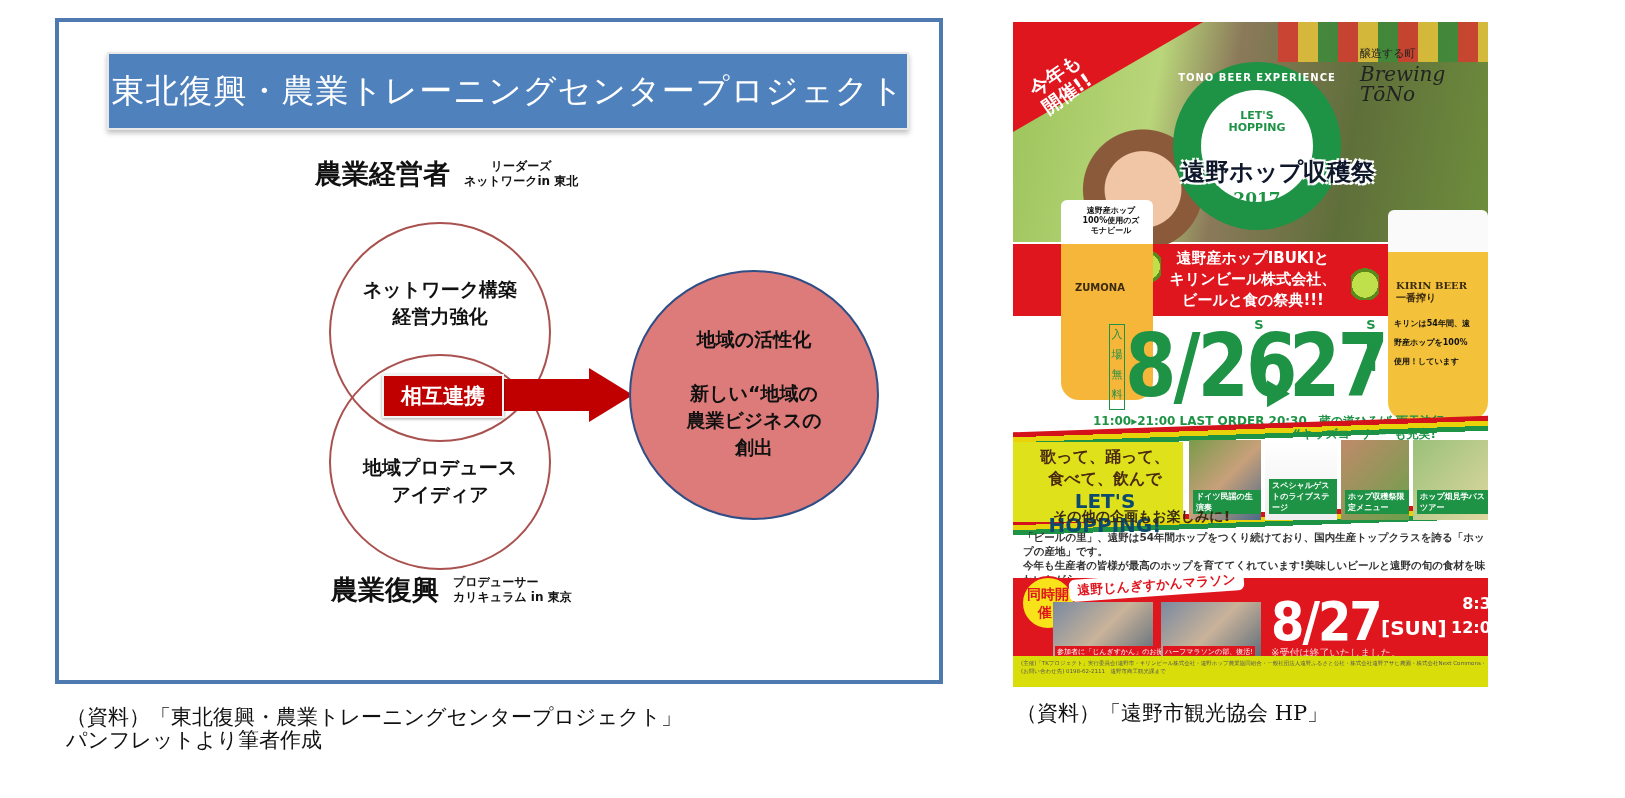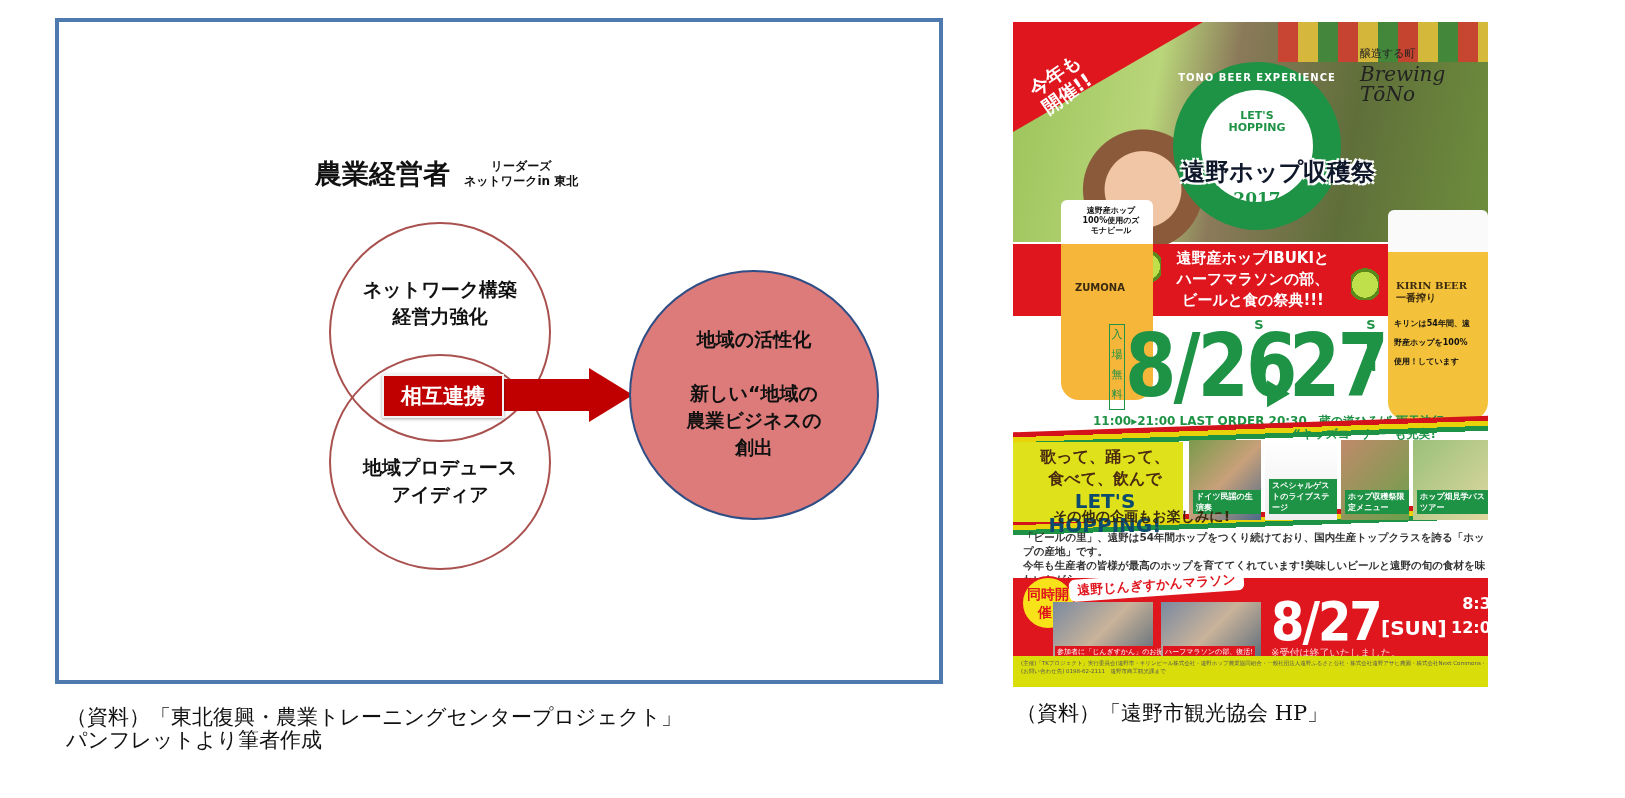--- a/index.html
+++ b/index.html
@@ -80,20 +80,23 @@
   .m-dow { position:absolute; left:368px; top:594px; color:#fff; font-weight:bold; font-size:20px; }
   .m-time { position:absolute; left:438px; top:570px; color:#fff; font-weight:bold; font-size:16px; line-height:24px; text-align:right; }
   .m-note { position:absolute; left:258px; top:624px; color:#ffd0d0; font-size:10px; }
   .footer { position:absolute; left:0; top:634px; width:475px; height:31px; background:#d9de0a; }
   .footer-text { position:absolute; left:8px; top:3px; width:465px; font-size:5.5px; line-height:8px; color:#555; overflow:hidden; white-space:nowrap; }
 </style>
 </head>
 <body>
 
 <div class="fig-left">
+  <div class="title-banner">
+    <span>東北復興・農業トレーニングセンタープロジェクト</span>
+  </div>
 
   <div class="label-group" style="left:256px; top:134px;text-align:center;">
     <span class="label-main">農業経営者</span>
     <span class="label-sub">
       <span>リーダーズ</span><br>
       <span>ネットワークin 東北</span>
     </span>
   </div>
 
   <div class="circle" style="left:270px; top:200px; width:222px; height:220px;">
@@ -118,20 +121,27 @@
 
   <div class="big-circle">
     <div class="circle-text" style="top:54px;">
       <span>地域の活性化</span><br><br>
       <span>新しい“地域の</span><br>
       <span>農業ビジネスの</span><br>
       <span>創出</span>
     </div>
   </div>
 
+  <div class="label-group" style="left:272px; top:550px;">
+    <span class="label-main">農業復興</span>
+    <span class="label-sub">
+      <span>プロデューサー</span><br>
+      <span>カリキュラム in 東京</span>
+    </span>
+  </div>
 </div>
 
 <div class="caption" style="left:66px; top:706px;">
   <span>（資料）「東北復興・農業トレーニングセンタープロジェクト」</span><br>
   <span>パンフレットより筆者作成</span>
 </div>
 
 <div class="poster">
   <div class="photo-top"></div>
   <div class="photo-tent"></div>
@@ -157,21 +167,21 @@
     </div>
     <div class="logo-title">遠野ホップ収穫祭</div>
     <div class="logo-year">2017</div>
   </div>
 
   <div class="red-band"></div>
   <div class="hop-icon" style="left:120px; top:226px;"></div>
   <div class="hop-icon" style="left:338px; top:244px;"></div>
   <div class="red-band-text">
     <span>遠野産ホップIBUKIと</span><br>
-    <span>ハーフマラソンの部、</span><br>
+    <span>キリンビール株式会社、</span><br>
     <span>ビールと食の祭典!!!</span>
   </div>
 
   <div class="beer-left">
     <div class="beer-note">遠野産ホップ100%使用のズモナビール</div>
     <div class="beer-brand">ZUMONA</div>
   </div>
   <div class="beer-right">
     <div class="beer-brand">
       <span>KIRIN BEER</span><br>

